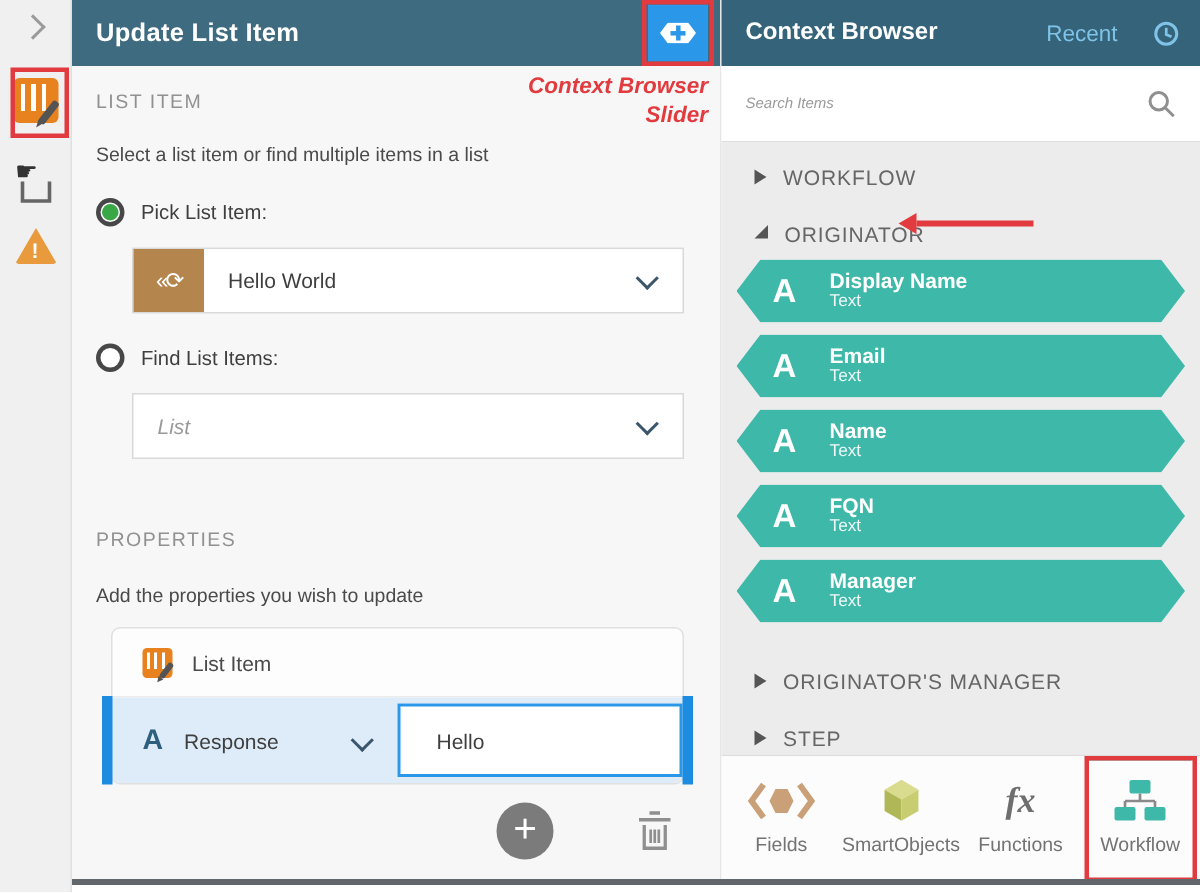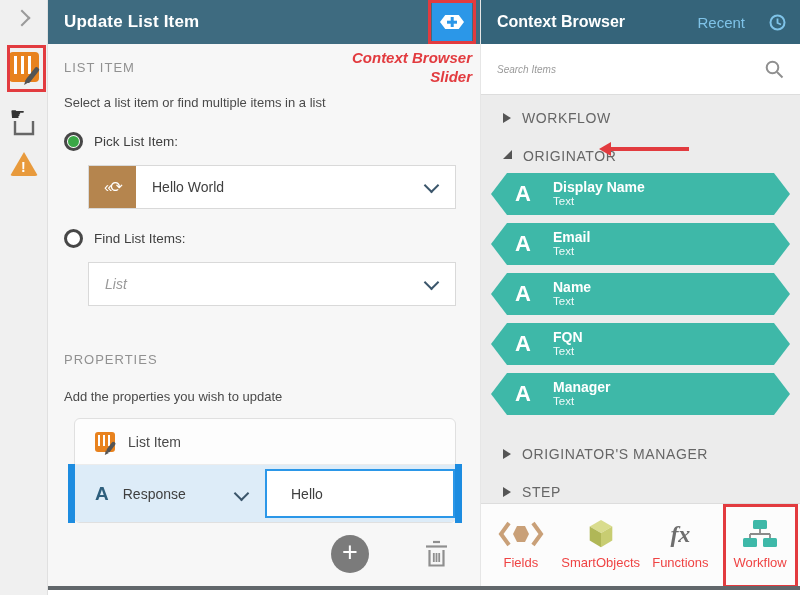--- a/index.html
+++ b/index.html
@@ -161,21 +161,21 @@
     background:#e23b3f; pointer-events:none; }
   .annotation-arrow::before { content:""; position:absolute; left:-12px; top:-5px;
     border-right:12px solid #e23b3f; border-top:7px solid transparent; border-bottom:7px solid transparent; }
 
   .cb-footer { height:83px; flex:none; background:#fcfcfc; border-top:1px solid #ddd;
     display:flex; position:relative; }
   .f-tab { flex:1; display:flex; flex-direction:column; align-items:center;
     justify-content:center; gap:7px; position:relative; }
   .f-tab.active::before { content:""; position:absolute; left:6px; right:6px; top:0;
     height:3px; background:#3eb8a8; }
-  .f-label { font-size:13px; color:#ef4444; }
+  .f-label { font-size:13px; color:#737373; }
   .fx-glyph { font-family:"Liberation Serif", serif; font-style:italic; font-weight:bold;
     font-size:24px; color:#6e6e6e; line-height:28px; }
   .icon-28 { height:28px; display:flex; align-items:center; }
 </style>
 </head>
 <body>
 
 <div class="app">
 
   <div class="sidebar">

